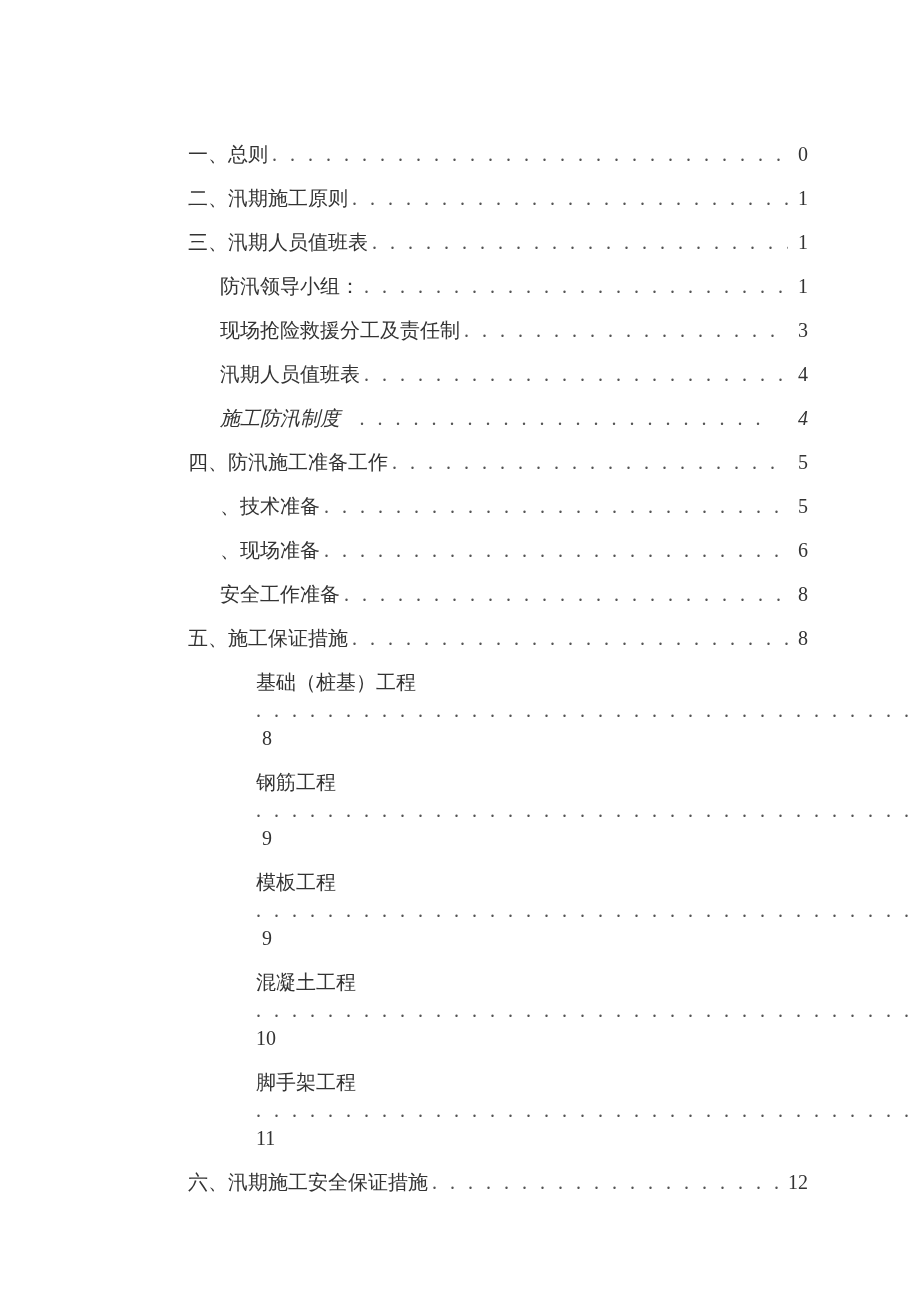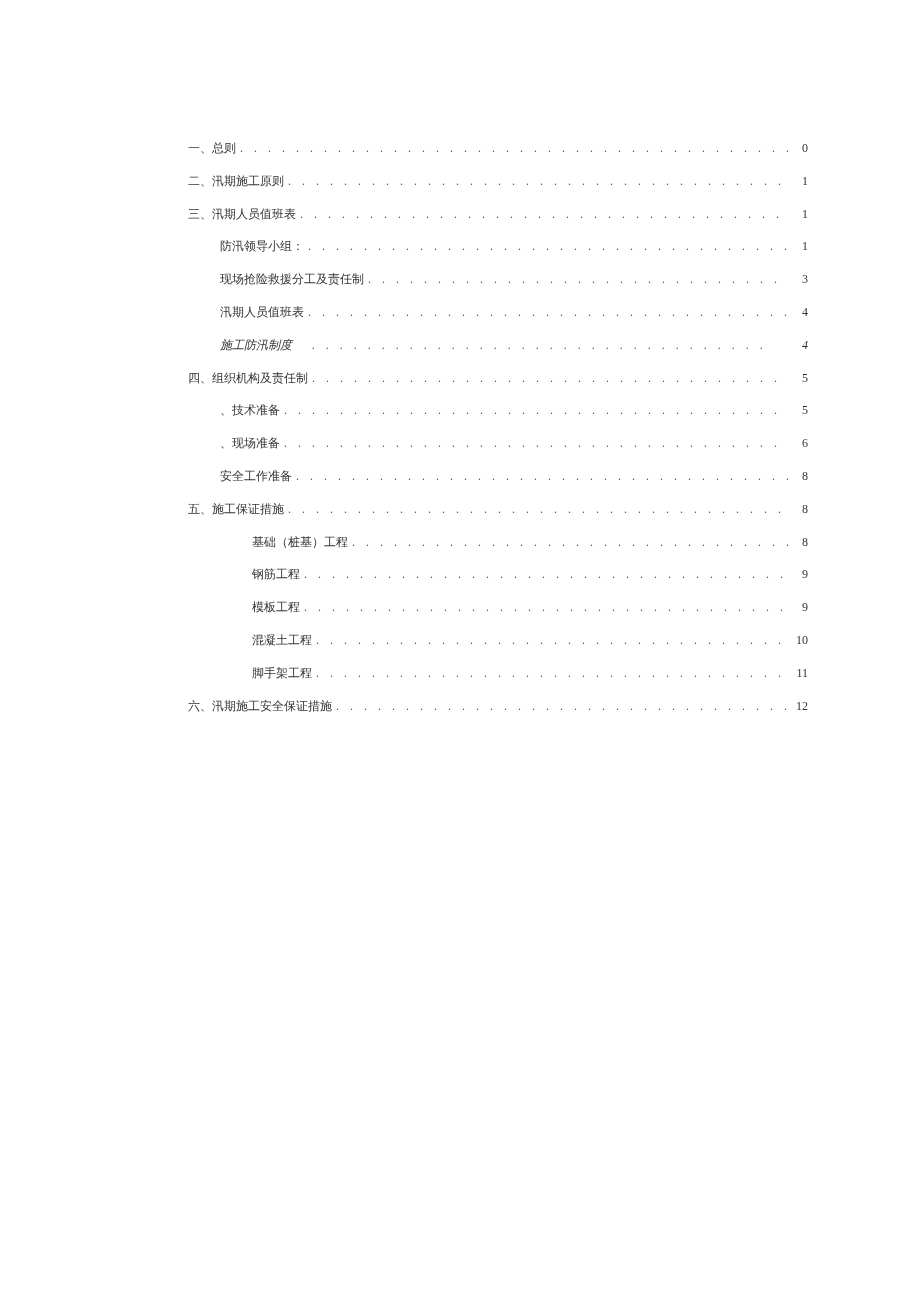--- a/index.html
+++ b/index.html
@@ -7,21 +7,21 @@
       width: 920px;
       height: 1301px;
       background: #ffffff;
       font-family: "SimSun", "宋体", serif;
       color: #333333;
       padding: 140px 112px 0 188px;
     }
     .toc-entry {
       display: flex;
       align-items: baseline;
-      font-size: 12px;
+      font-size: 20px;
       line-height: 1.4;
       margin-bottom: 16px;
       white-space: nowrap;
     }
     .toc-label {
       flex: 0 0 auto;
     }
     .toc-dots {
       flex: 1 1 auto;
       overflow: hidden;
@@ -31,21 +31,21 @@
     }
     .toc-dots::after {
       content: ". . . . . . . . . . . . . . . . . . . . . . . . . . . . . . . . . . . . . . . . . . . . . . . . . . . . . . . . . . . . . . . . . . . . . . . . . . . . . . . . . . . . . . . . . . . . . . . . . . . . . . . . . . . . . . . . . . . . . . . . . . . . . . . . . . . . . . . . . . . . . . . . . . . . . . . . . . . . . . . . . . . . . . . . . .";
     }
     .toc-page {
       flex: 0 0 auto;
       min-width: 16px;
       text-align: right;
     }
     .indent-1 { padding-left: 32px; }
-    .indent-2 { padding-left: 64px; }
+    .indent-2 { padding-left: 64px; flex-direction: column; }
     .italic { font-style: italic; gap: 16px; }
   </style>
 </head>
 <body>
 
 <div id="toc-container">
     <div class="toc-entry indent-0">
       <span class="toc-label">一、总则</span>
       <span class="toc-dots"></span>
       <span class="toc-page">0</span>
@@ -74,21 +74,21 @@
       <span class="toc-label">汛期人员值班表</span>
       <span class="toc-dots"></span>
       <span class="toc-page">4</span>
     </div>
     <div class="toc-entry indent-1 italic">
       <span class="toc-label">施工防汛制度</span>
       <span class="toc-dots"></span>
       <span class="toc-page">4</span>
     </div>
     <div class="toc-entry indent-0">
-      <span class="toc-label">四、组织机构及责任制</span>
+      <span class="toc-label">四、防汛施工准备工作</span>
       <span class="toc-dots"></span>
       <span class="toc-page">5</span>
     </div>
     <div class="toc-entry indent-1">
       <span class="toc-label">、技术准备</span>
       <span class="toc-dots"></span>
       <span class="toc-page">5</span>
     </div>
     <div class="toc-entry indent-1">
       <span class="toc-label">、现场准备</span>

